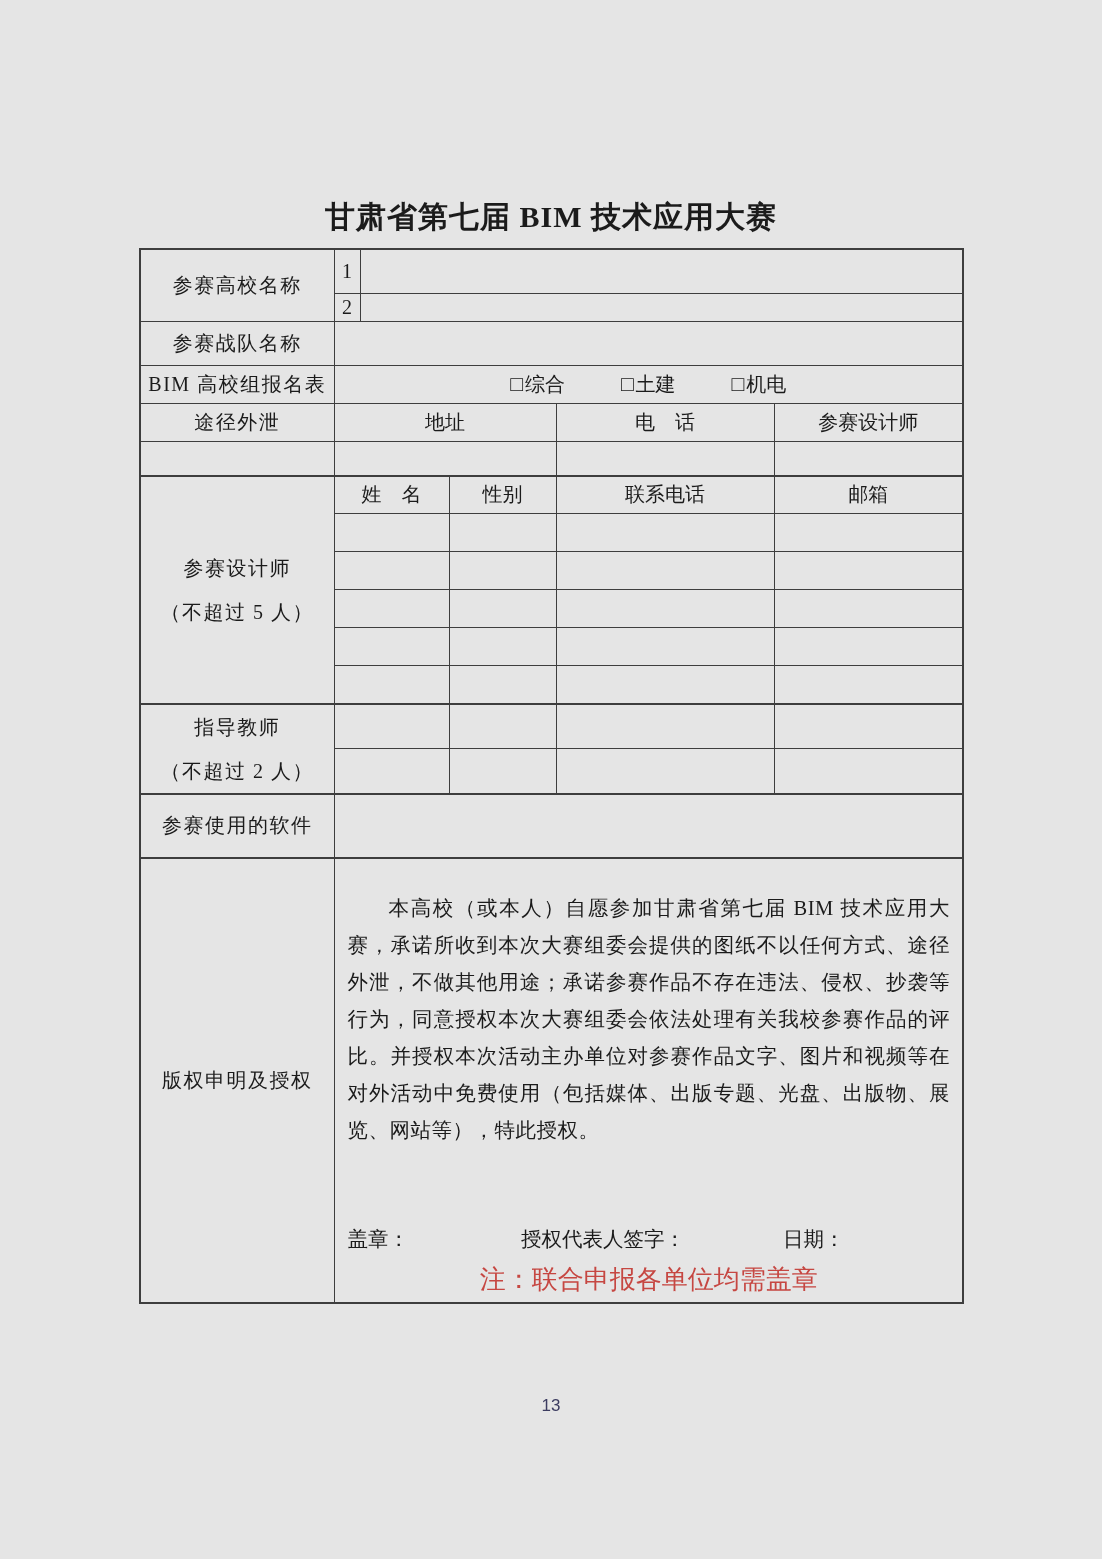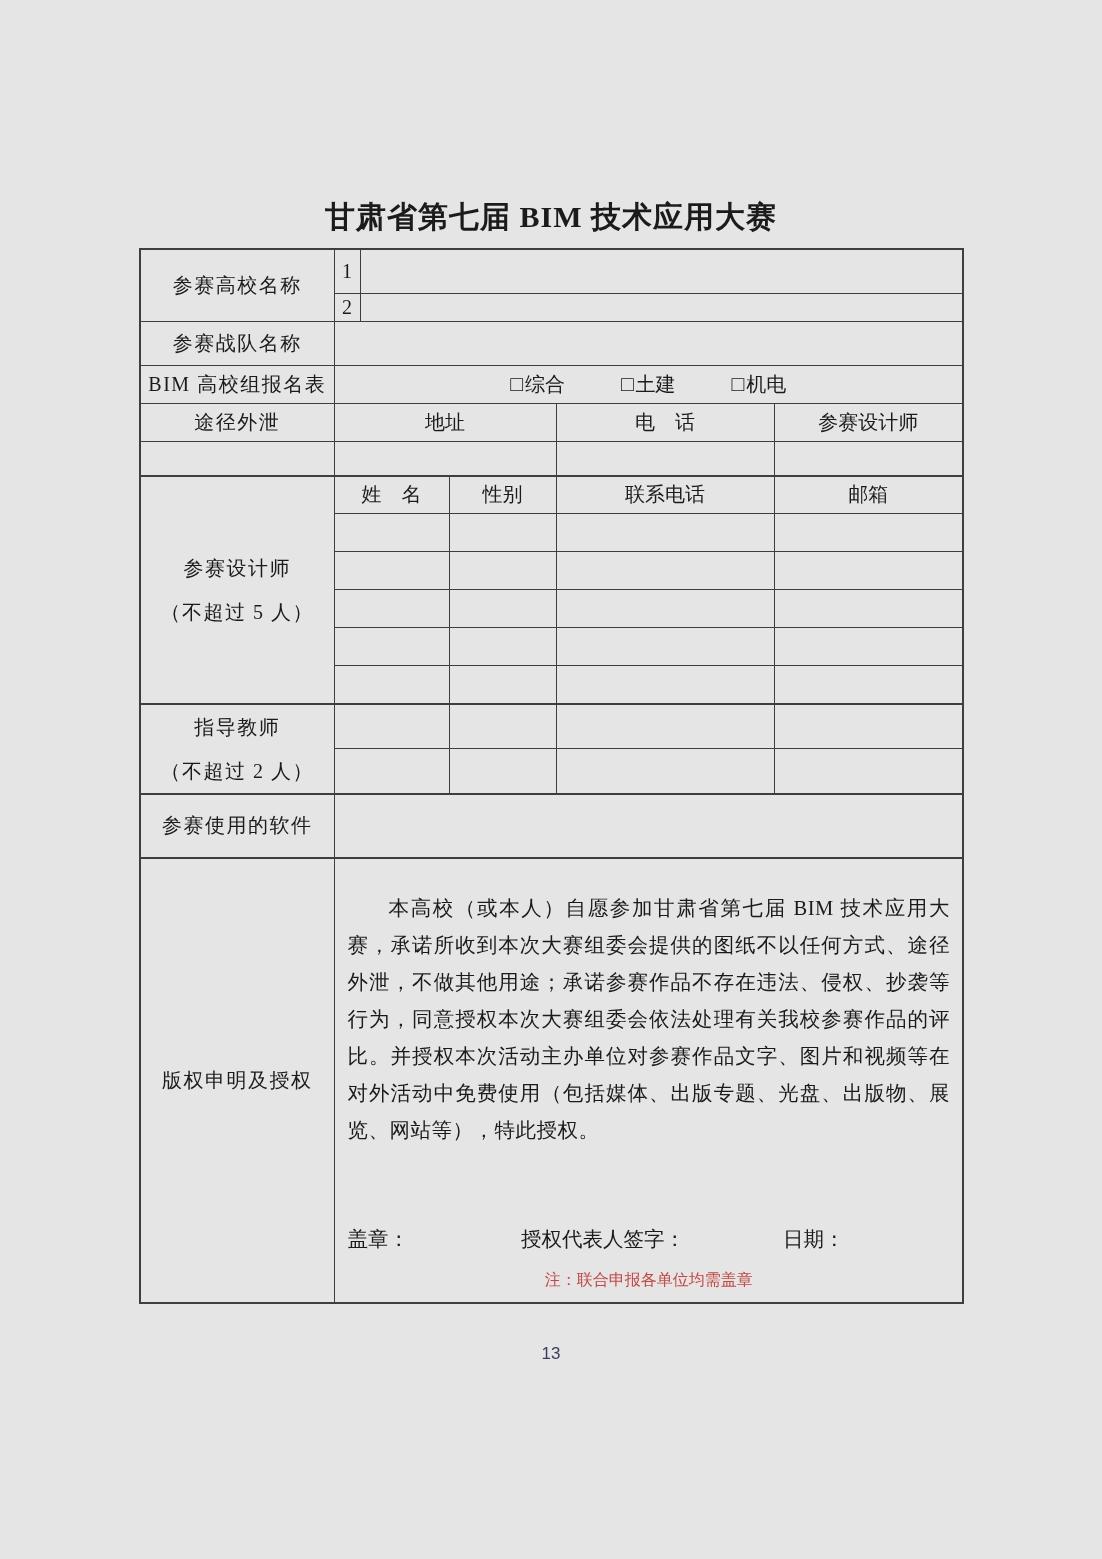--- a/index.html
+++ b/index.html
@@ -74,26 +74,26 @@
     line-height: 37px;
     text-align: justify;
     text-indent: 2em;
     letter-spacing: 0.5px;
   }
   .sign-row { display: flex; margin-top: 76px; font-size: 20.5px; line-height: 28px; }
   .sign-label-sign { margin-left: 112px; text-align: right; }
   .sign-label-date { margin-left: 98px; }
   .joint-note {
     margin-top: 13px;
-    font-size: 16px;
+    font-size: 26px;
     line-height: 28px;
     color: var(--note-red, #c64742);
   }
   .page-number {
-    margin-top: 40px;
+    margin-top: 92px;
     text-align: center;
     font-size: 17px;
     font-family: "Liberation Sans", "DejaVu Sans", sans-serif;
     color: var(--page-num-color, #3c3c60);
   }
 </style>
 </head>
 <body>
 
 <div class="page">

